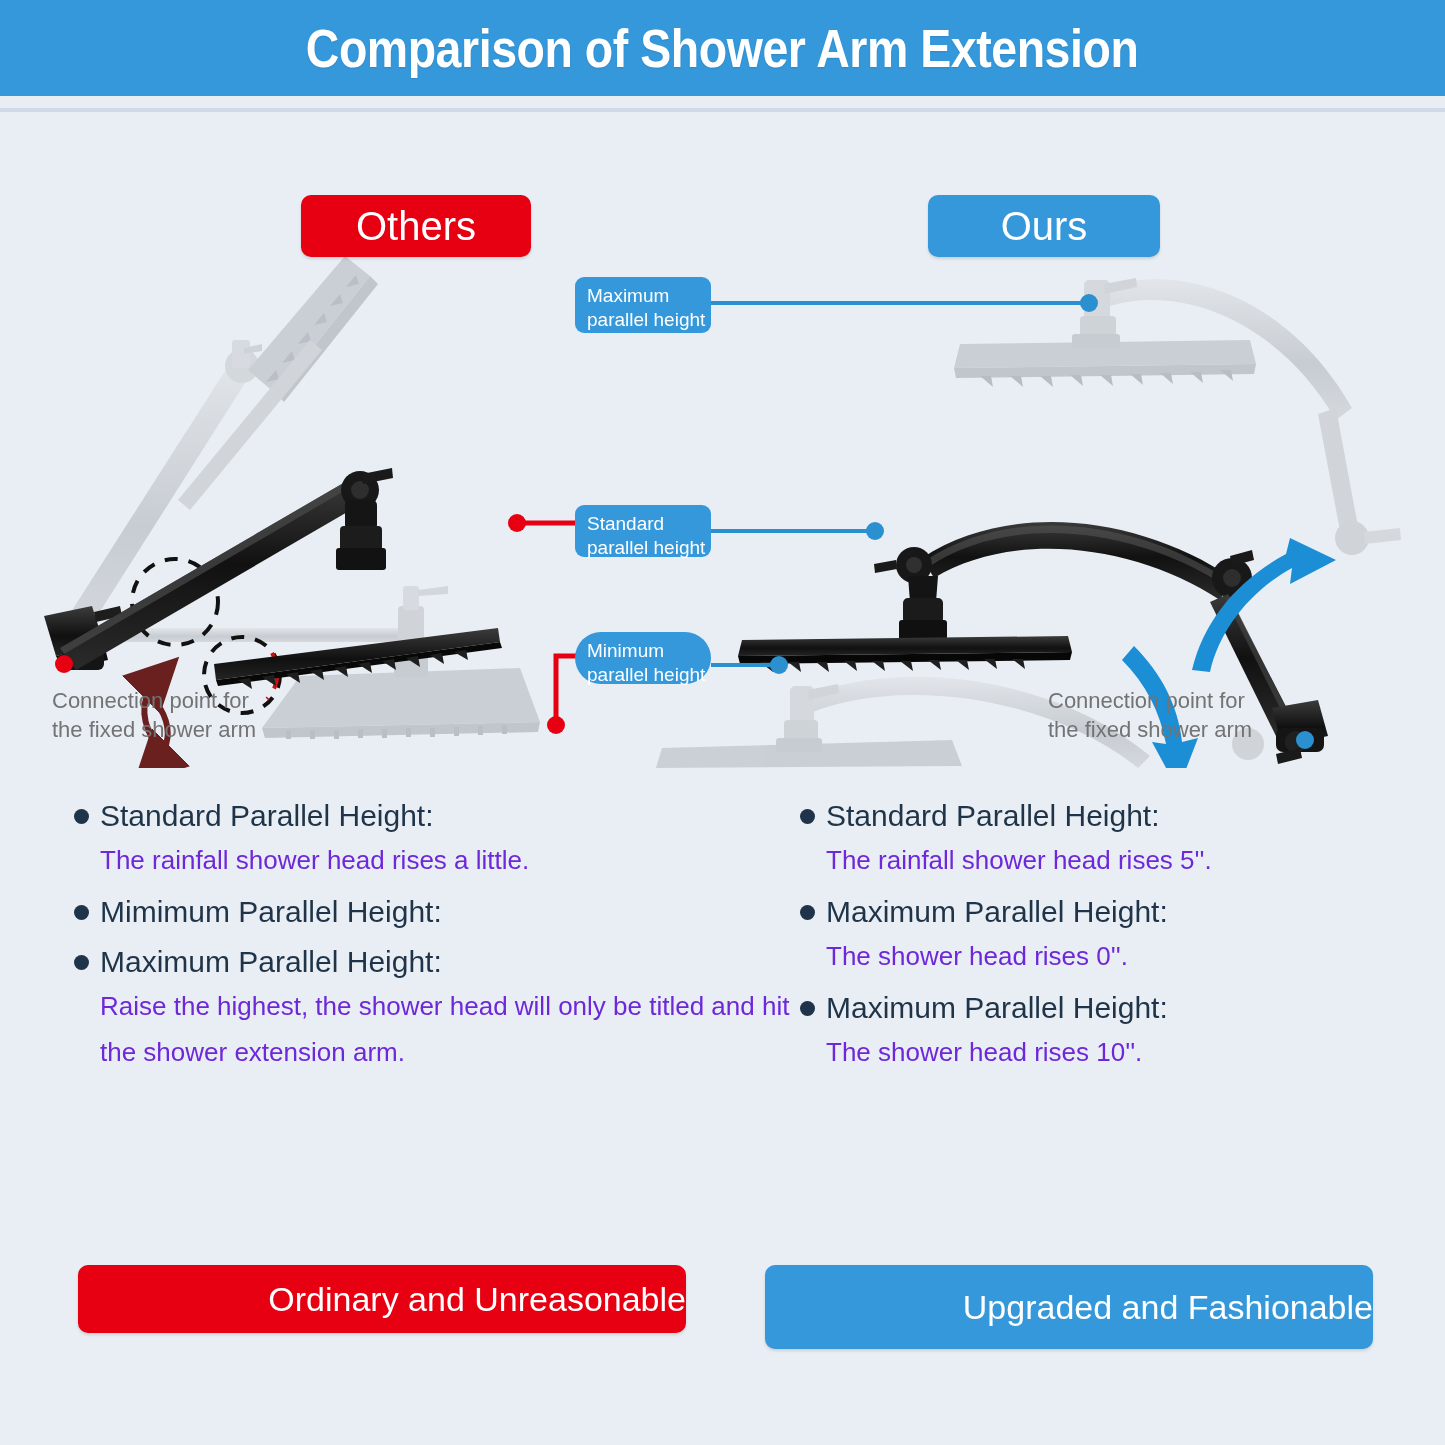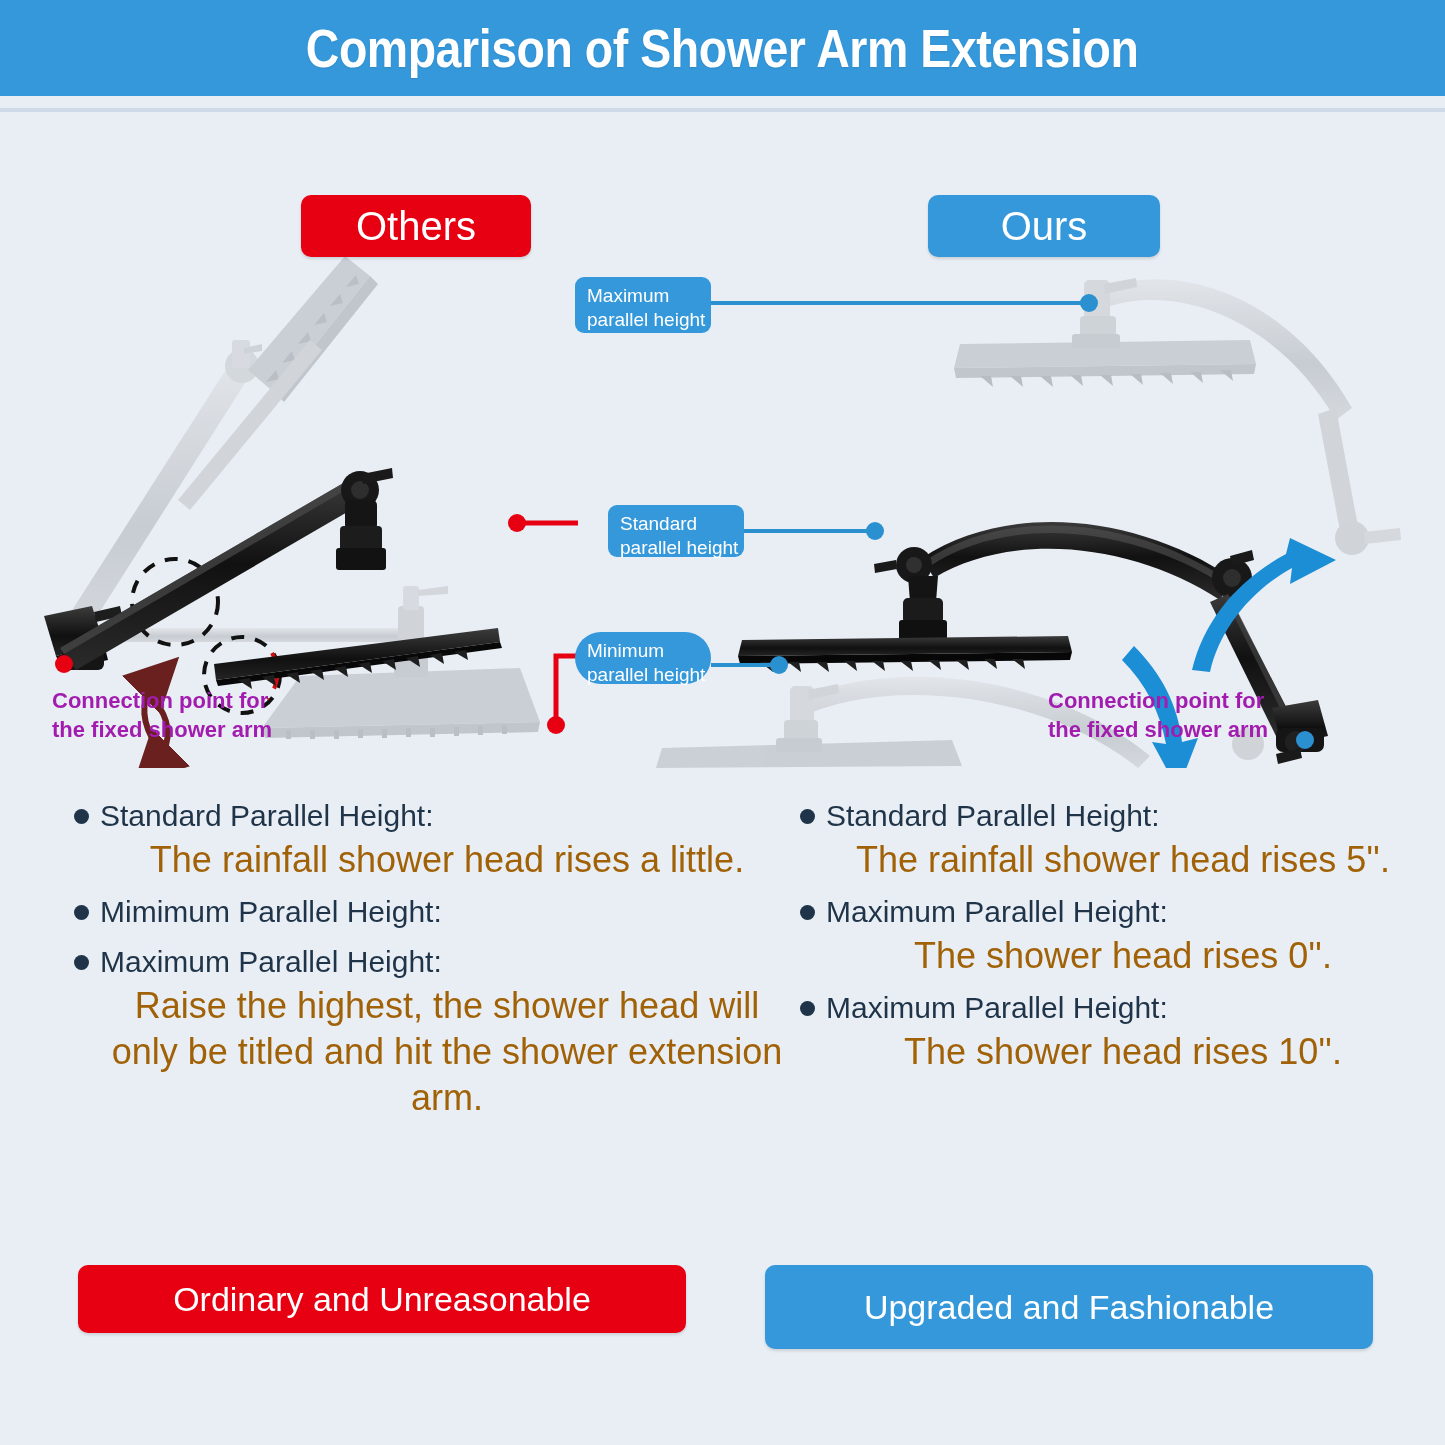--- a/index.html
+++ b/index.html
@@ -53,59 +53,57 @@
     border-radius:9px;
     color:#ffffff;
     font-size:19px;
     line-height:24px;
     padding:7px 10px 8px 12px;
     box-sizing:border-box;
     white-space:nowrap;
   }
   .callout .ln{display:block;}
   #callout-max{left:575px;top:277px;width:136px;height:56px;}
-  #callout-std{left:575px;top:505px;width:136px;height:52px;margin-left:33px;}
+  #callout-std{left:575px;top:505px;width:136px;height:52px;}
   #callout-min{left:575px;top:632px;width:136px;height:52px;border-radius:26px;}
 
   
   .conn-note{
     position:absolute;
-    color:#a21caf;
+    color:#737373;
     font-size:22px;line-height:29px;
     white-space:nowrap;
-    font-weight:bold;
   }
   #conn-left{left:52px;top:686px;}
   #conn-right{left:1048px;top:686px;}
 
   
   .col{position:absolute;top:795px;}
   #col-left{left:74px;width:720px;}
   #col-right{left:800px;width:620px;}
   .bullet-item{margin-bottom:8px;}
   .bullet-head{
     display:flex;align-items:flex-start;
     color:#1f3448;font-size:30px;line-height:42px;
   }
   .dot{
     width:15px;height:15px;border-radius:50%;
     background:#1f3448;flex:0 0 15px;
     margin-top:14px;margin-right:11px;
   }
   .bullet-body{
-    color:#a16207;font-size:36px;line-height:46px;
+    color:#6d28d9;font-size:26px;line-height:46px;
     margin-left:26px;
-    text-align:center;
   }
 
   
   .banner{
     position:absolute;
     border-radius:10px;
-    display:flex;align-items:center;justify-content:center;
+    display:flex;align-items:center;justify-content:flex-end;
     color:#ffffff;font-size:34px;
     box-shadow:0 2px 3px rgba(0,0,0,.12);
   }
   #banner-left{left:78px;top:1265px;width:608px;height:68px;background:#e60012;}
   #banner-right{left:765px;top:1265px;width:608px;height:84px;background:#3498db;}
 </style>
 </head>
 <body>
 
 <div class="header">

